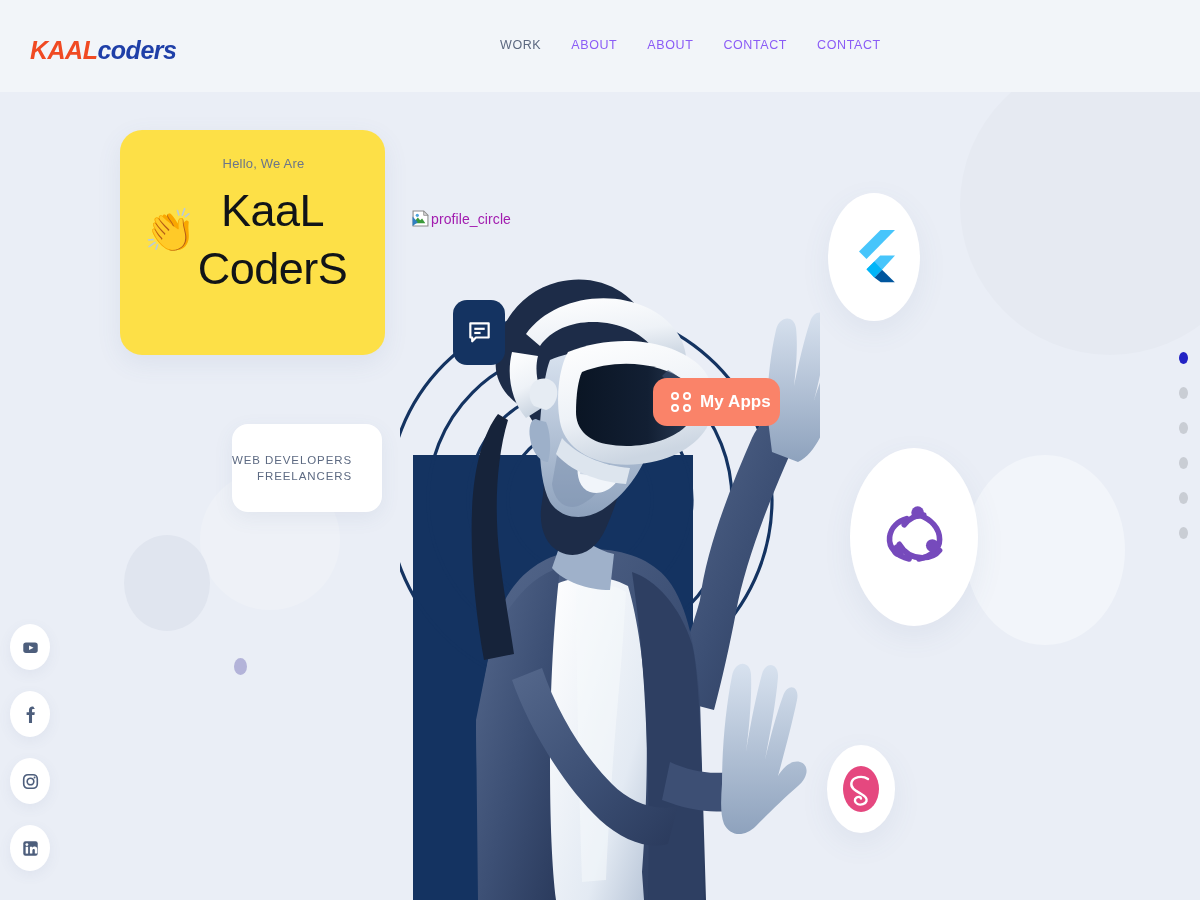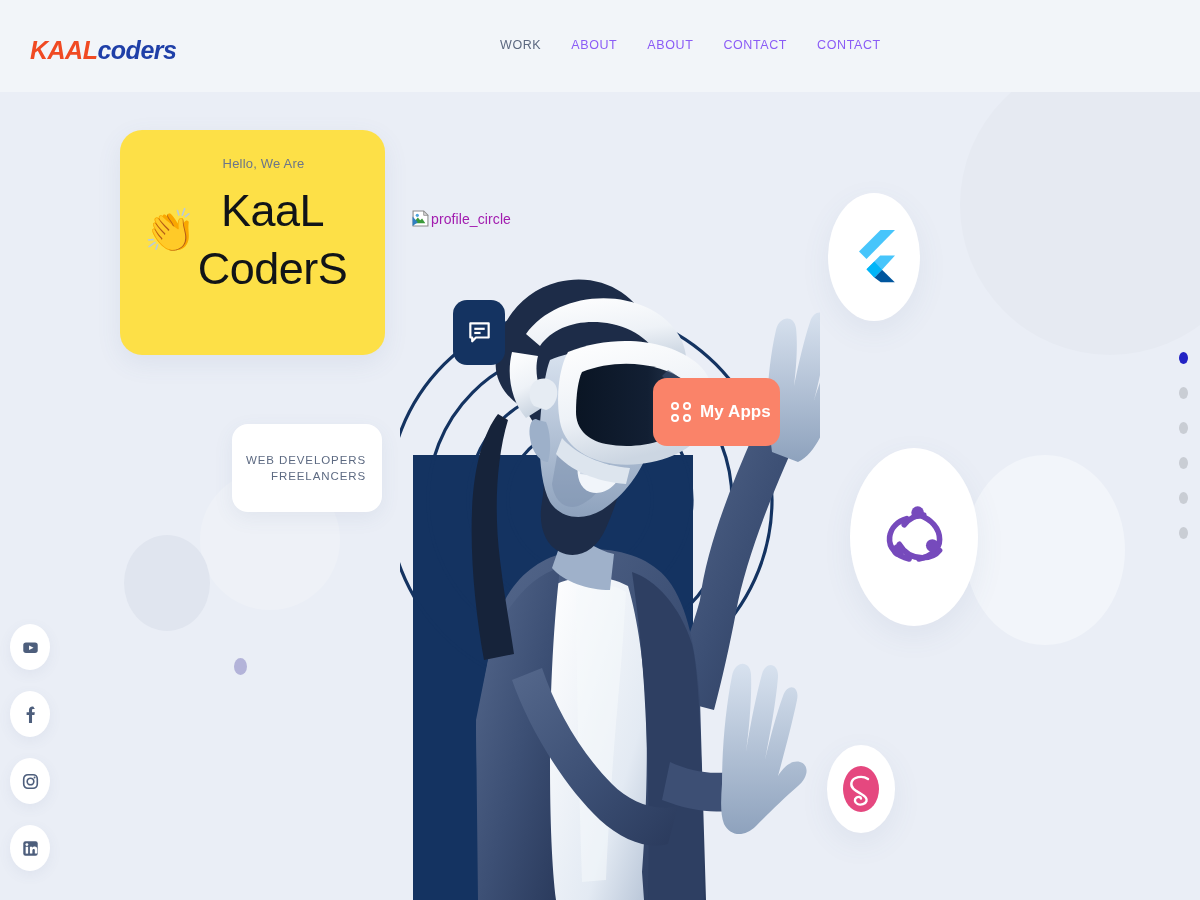--- a/index.html
+++ b/index.html
@@ -146,21 +146,21 @@
     width: 150px;
     height: 88px;
     background: #ffffff;
     border-radius: 16px;
     box-shadow: 0 6px 20px rgba(80,100,140,0.08);
     z-index: 20;
     display: flex;
     flex-direction: column;
     justify-content: center;
     align-items: flex-end;
-    padding-right: 16px;
+    padding-right: 30px;
     gap: 4px;
   }
   #role-card span {
     font-size: 11.5px;
     letter-spacing: 0.9px;
     color: #5d6a82;
   }
 
   
   #profile-placeholder {
@@ -204,21 +204,21 @@
     display: flex;
     align-items: center;
     justify-content: center;
   }
 
   #myapps-chip {
     position: absolute;
     left: 653px;
     top: 378px;
     width: 127px;
-    height: 68px;
+    height: 48px;
     background: #fa8369;
     border-radius: 14px;
     z-index: 24;
     display: flex;
     align-items: center;
     gap: 9px;
     padding-left: 18px;
   }
   #myapps-label {
     color: #ffffff;

